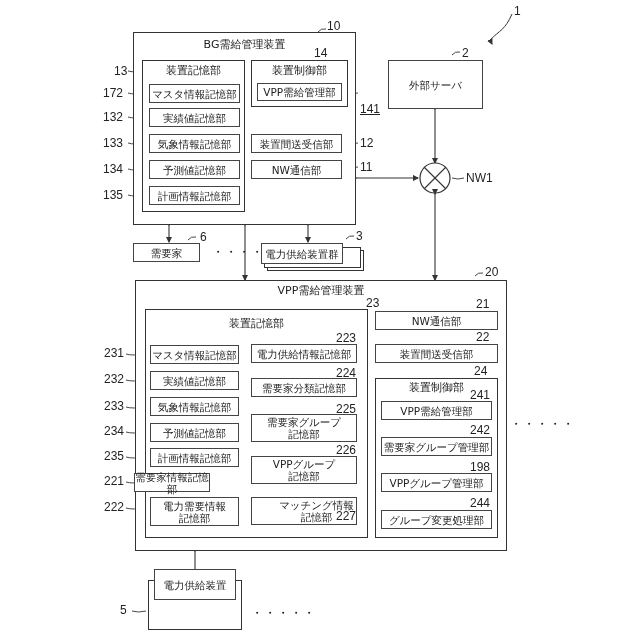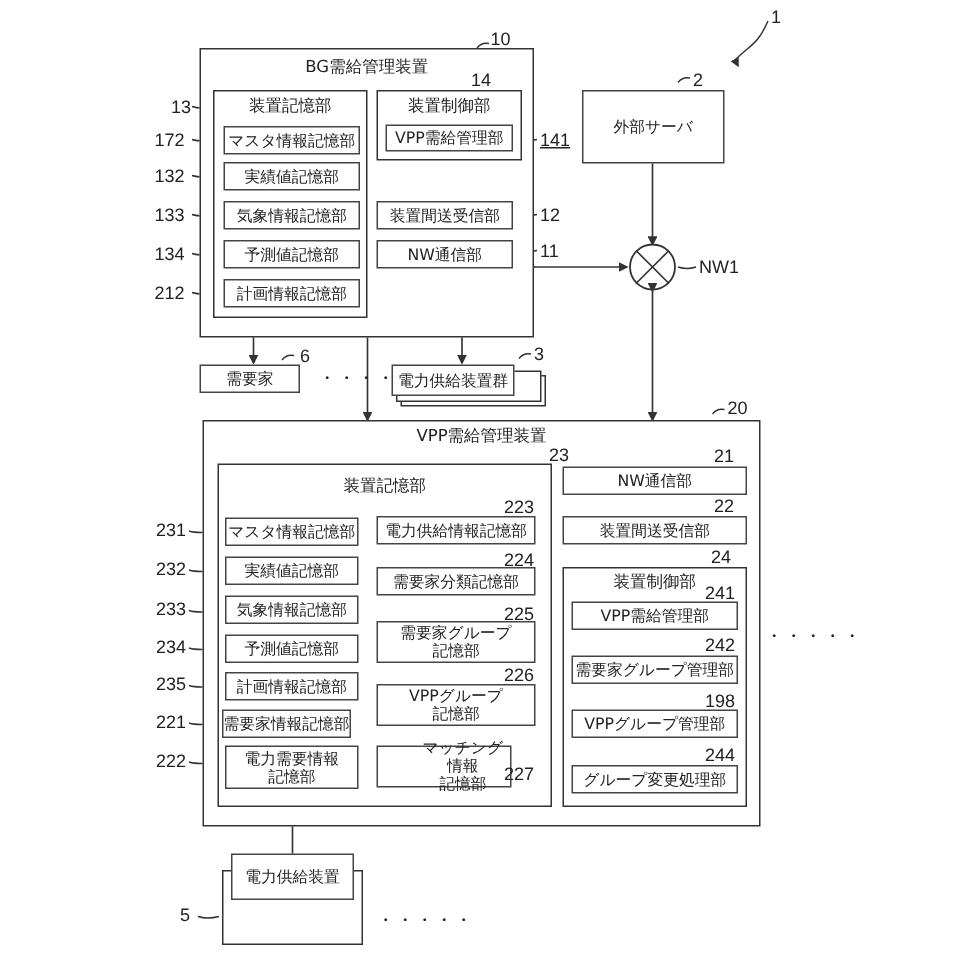--- a/index.html
+++ b/index.html
@@ -100,27 +100,27 @@
 
 <div class="inner" style="left:149px;top:84px;width:91px;height:19px;">マスタ情報記憶部</div>
 <div class="ref" style="left:103px;top:86px;">172</div>
 <div class="inner" style="left:149px;top:108px;width:91px;height:19px;">実績値記憶部</div>
 <div class="ref" style="left:103px;top:110px;">132</div>
 <div class="inner" style="left:149px;top:134px;width:91px;height:19px;">気象情報記憶部</div>
 <div class="ref" style="left:103px;top:136px;">133</div>
 <div class="inner" style="left:149px;top:160px;width:91px;height:19px;">予測値記憶部</div>
 <div class="ref" style="left:103px;top:162px;">134</div>
 <div class="inner" style="left:149px;top:186px;width:91px;height:19px;">計画情報記憶部</div>
-<div class="ref" style="left:103px;top:188px;">212</div>
+<div class="ref" style="left:103px;top:188px;">135</div>
 
 <div class="box" style="left:251px;top:60px;width:97px;height:47px;"></div>
 <div class="ref" style="left:314px;top:46px;">14</div>
 <div class="title" style="left:251px;top:63px;width:97px;">装置制御部</div>
 <div class="inner" style="left:257px;top:83px;width:85px;height:18px;">VPP需給管理部</div>
-<div class="ref" style="left:360px;top:86px;text-decoration:underline;">141</div>
+<div class="ref" style="left:360px;top:102px;text-decoration:underline;">141</div>
 
 <div class="inner" style="left:251px;top:134px;width:91px;height:19px;">装置間送受信部</div>
 <div class="ref" style="left:360px;top:136px;">12</div>
 <div class="inner" style="left:251px;top:160px;width:91px;height:19px;">NW通信部</div>
 <div class="ref" style="left:360px;top:160px;">11</div>
 
 <div class="inner" style="left:388px;top:60px;width:95px;height:49px;">外部サーバ</div>
 <div class="ref" style="left:462px;top:46px;">2</div>
 
 <div class="ref" style="left:466px;top:171px;">NW1</div>
@@ -145,37 +145,37 @@
 <div class="inner" style="left:150px;top:345px;width:89px;height:19px;">マスタ情報記憶部</div>
 <div class="ref" style="left:104px;top:346px;text-align:right;">231</div>
 <div class="inner" style="left:150px;top:371px;width:89px;height:19px;">実績値記憶部</div>
 <div class="ref" style="left:104px;top:372px;">232</div>
 <div class="inner" style="left:150px;top:397px;width:89px;height:19px;">気象情報記憶部</div>
 <div class="ref" style="left:104px;top:399px;">233</div>
 <div class="inner" style="left:150px;top:423px;width:89px;height:19px;">予測値記憶部</div>
 <div class="ref" style="left:104px;top:424px;">234</div>
 <div class="inner" style="left:150px;top:448px;width:89px;height:19px;">計画情報記憶部</div>
 <div class="ref" style="left:104px;top:449px;">235</div>
-<div class="inner" style="left:148px;top:473px;width:86px;height:19px;">需要家情報記憶部</div>
+<div class="inner" style="left:134px;top:473px;width:76px;height:19px;">需要家情報記憶部</div>
 <div class="ref" style="left:104px;top:474px;">221</div>
 <div class="inner" style="left:150px;top:497px;width:89px;height:29px;white-space:pre-line;">電力需要情報
 記憶部</div>
 <div class="ref" style="left:104px;top:500px;">222</div>
 
 <div class="inner" style="left:251px;top:344px;width:106px;height:19px;">電力供給情報記憶部</div>
 <div class="ref" style="left:336px;top:331px;text-align:right;">223</div>
 <div class="inner" style="left:251px;top:378px;width:106px;height:19px;">需要家分類記憶部</div>
 <div class="ref" style="left:336px;top:366px;">224</div>
 <div class="inner" style="left:251px;top:414px;width:106px;height:28px;white-space:pre-line;">需要家グループ
 記憶部</div>
 <div class="ref" style="left:336px;top:402px;">225</div>
 <div class="inner" style="left:251px;top:456px;width:106px;height:28px;white-space:pre-line;">VPPグループ
 記憶部</div>
 <div class="ref" style="left:336px;top:443px;">226</div>
-<div class="inner" style="left:251px;top:497px;width:90px;height:28px;white-space:pre-line;padding-left:25px;">マッチング情報
+<div class="inner" style="left:251px;top:497px;width:106px;height:28px;white-space:pre-line;padding-left:25px;">マッチング情報
 記憶部</div>
 <div class="ref" style="left:336px;top:509px;">227</div>
 
 <div class="inner" style="left:375px;top:311px;width:123px;height:19px;">NW通信部</div>
 <div class="ref" style="left:476px;top:297px;">21</div>
 <div class="inner" style="left:375px;top:344px;width:123px;height:19px;">装置間送受信部</div>
 <div class="ref" style="left:476px;top:330px;">22</div>
 
 <div class="box" style="left:375px;top:378px;width:123px;height:160px;"></div>
 <div class="ref" style="left:474px;top:364px;">24</div>

